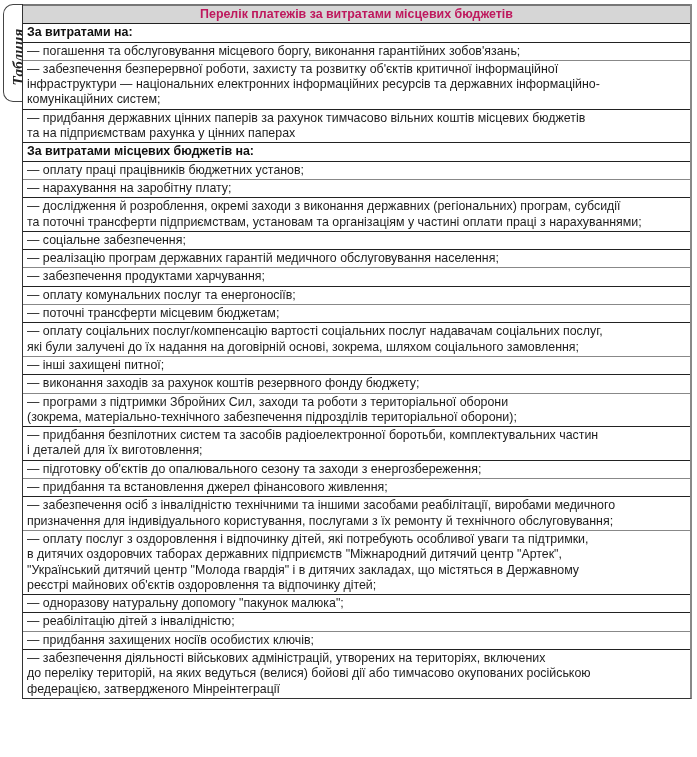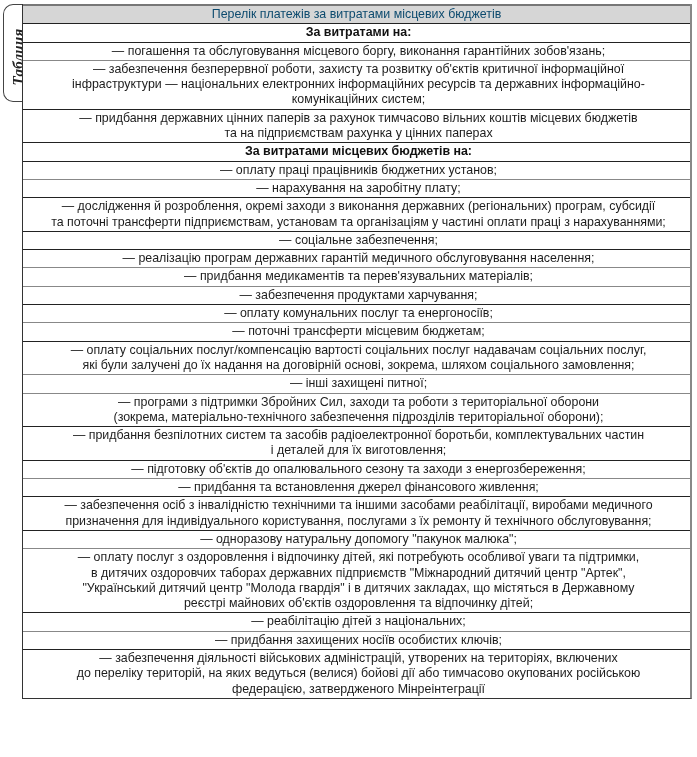--- a/index.html
+++ b/index.html
@@ -50,30 +50,29 @@
     background: #fff;
   }
   .row {
     box-sizing: border-box;
     padding: 1px 0 1px 4px;
     font-size: 12.4px;
     line-height: 15.3px;
     border-top: 1.5px solid #888;
     color: #1c1c1c;
     white-space: pre-line;
-    text-align: center;
   }
   .row.dark-top { border-top: 1.6px solid #222; }
   .row.header {
     background: #d6d6d6;
     text-align: center;
-    font-weight: normal;
+    font-weight: bold;
     border-top: 2px solid #777;
     padding: 1px 0 1px 0;
-    color: #0c4a6e;
+    color: #be185d;
   }
   .row.section {
     font-weight: bold;
     color: #111;
   }
 </style>
 </head>
 <body>
 
 <div class="side-tab">
@@ -91,39 +90,39 @@
   <div class="row dark-top">— придбання державних цінних паперів за рахунок тимчасово вільних коштів місцевих бюджетів
 та на підприємствам рахунка у цінних паперах</div>
 
   <div class="row section dark-top">За витратами місцевих бюджетів на:</div>
   <div class="row dark-top">— оплату праці працівників бюджетних установ;</div>
   <div class="row">— нарахування на заробітну плату;</div>
   <div class="row dark-top">— дослідження й розроблення, окремі заходи з виконання державних (регіональних) програм, субсидії
 та поточні трансферти підприємствам, установам та організаціям у частині оплати праці з нарахуваннями;</div>
   <div class="row dark-top">— соціальне забезпечення;</div>
   <div class="row dark-top">— реалізацію програм державних гарантій медичного обслуговування населення;</div>
-  <div class="row">— придбання медикаментів та перев'язувальних матеріалів;</div>
   <div class="row">— забезпечення продуктами харчування;</div>
   <div class="row dark-top">— оплату комунальних послуг та енергоносіїв;</div>
   <div class="row">— поточні трансферти місцевим бюджетам;</div>
   <div class="row dark-top">— оплату соціальних послуг/компенсацію вартості соціальних послуг надавачам соціальних послуг,
 які були залучені до їх надання на договірній основі, зокрема, шляхом соціального замовлення;</div>
   <div class="row">— інші захищені питної;</div>
+  <div class="row dark-top">— виконання заходів за рахунок коштів резервного фонду бюджету;</div>
   <div class="row">— програми з підтримки Збройних Сил, заходи та роботи з територіальної оборони
 (зокрема, матеріально-технічного забезпечення підрозділів територіальної оборони);</div>
   <div class="row dark-top">— придбання безпілотних систем та засобів радіоелектронної боротьби, комплектувальних частин
 і деталей для їх виготовлення;</div>
   <div class="row dark-top">— підготовку об'єктів до опалювального сезону та заходи з енергозбереження;</div>
   <div class="row">— придбання та встановлення джерел фінансового живлення;</div>
   <div class="row dark-top">— забезпечення осіб з інвалідністю технічними та іншими засобами реабілітації, виробами медичного
 призначення для індивідуального користування, послугами з їх ремонту й технічного обслуговування;</div>
-  <div class="row dark-top">— одноразову натуральну допомогу "пакунок малюка";</div>
   <div class="row">— оплату послуг з оздоровлення і відпочинку дітей, які потребують особливої уваги та підтримки,
 в дитячих оздоровчих таборах державних підприємств "Міжнародний дитячий центр "Артек",
 "Український дитячий центр "Молода гвардія" і в дитячих закладах, що містяться в Державному
 реєстрі майнових об'єктів оздоровлення та відпочинку дітей;</div>
-  <div class="row dark-top">— реабілітацію дітей з національних;</div>
+  <div class="row dark-top">— одноразову натуральну допомогу "пакунок малюка";</div>
+  <div class="row dark-top">— реабілітацію дітей з інвалідністю;</div>
   <div class="row">— придбання захищених носіїв особистих ключів;</div>
   <div class="row dark-top">— забезпечення діяльності військових адміністрацій, утворених на територіях, включених
 до переліку територій, на яких ведуться (велися) бойові дії або тимчасово окупованих російською
 федерацією, затвердженого Мінреінтеграції</div>
 
 </div>
 
 </body></html>

